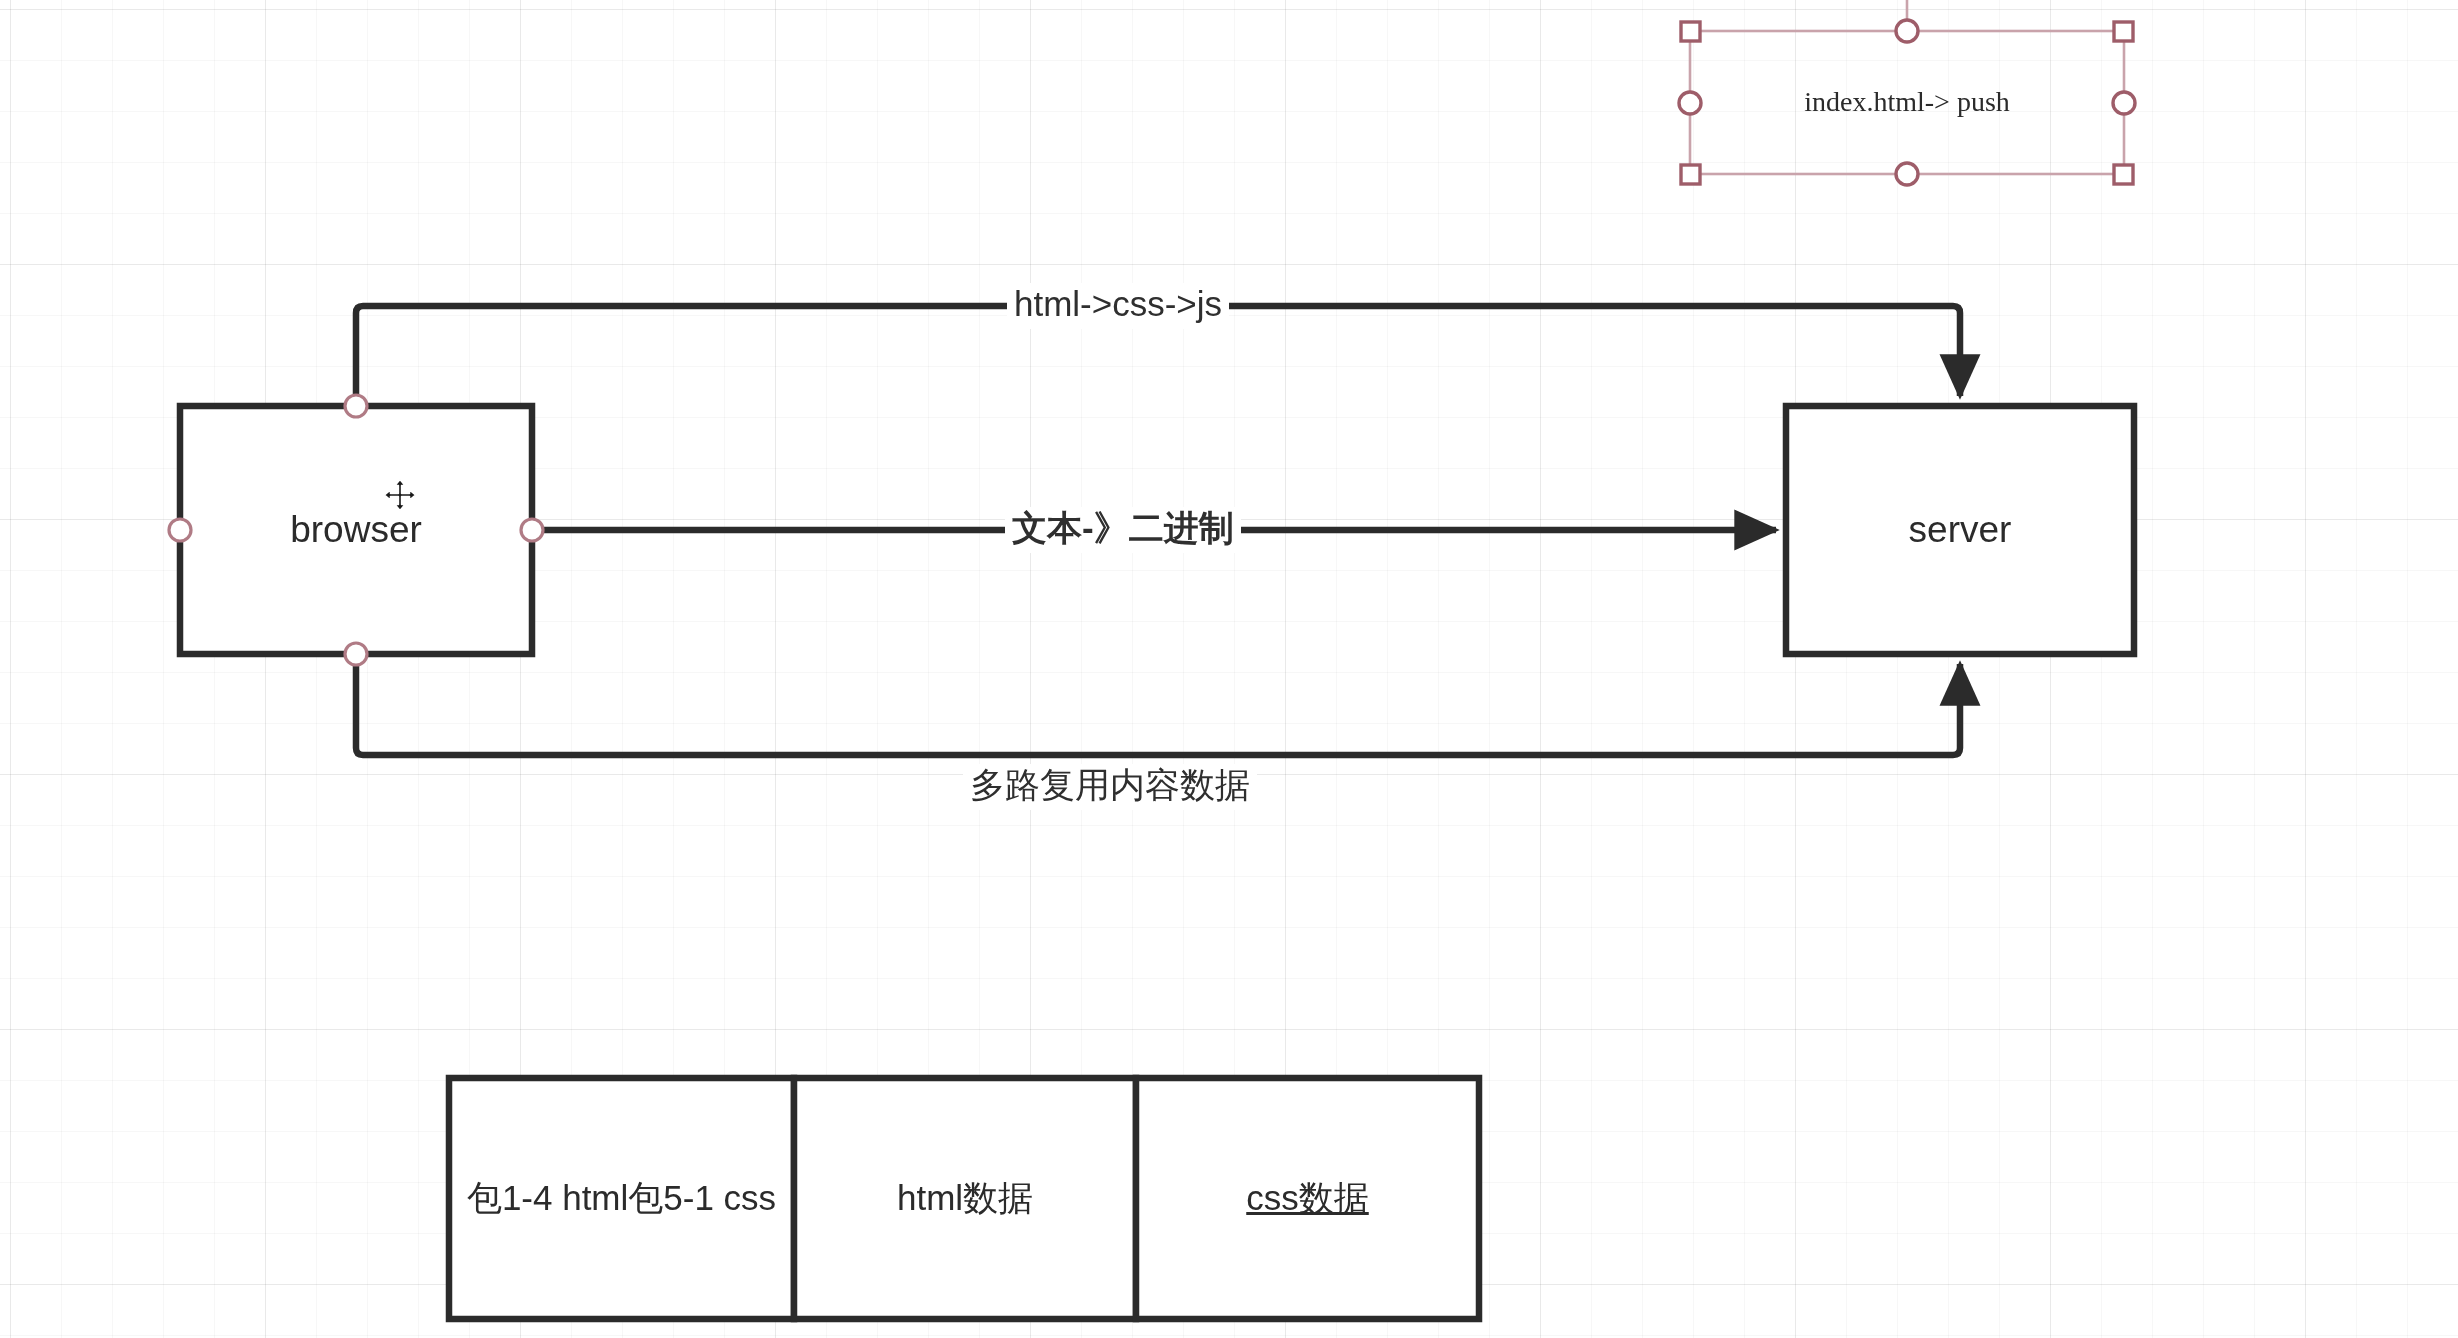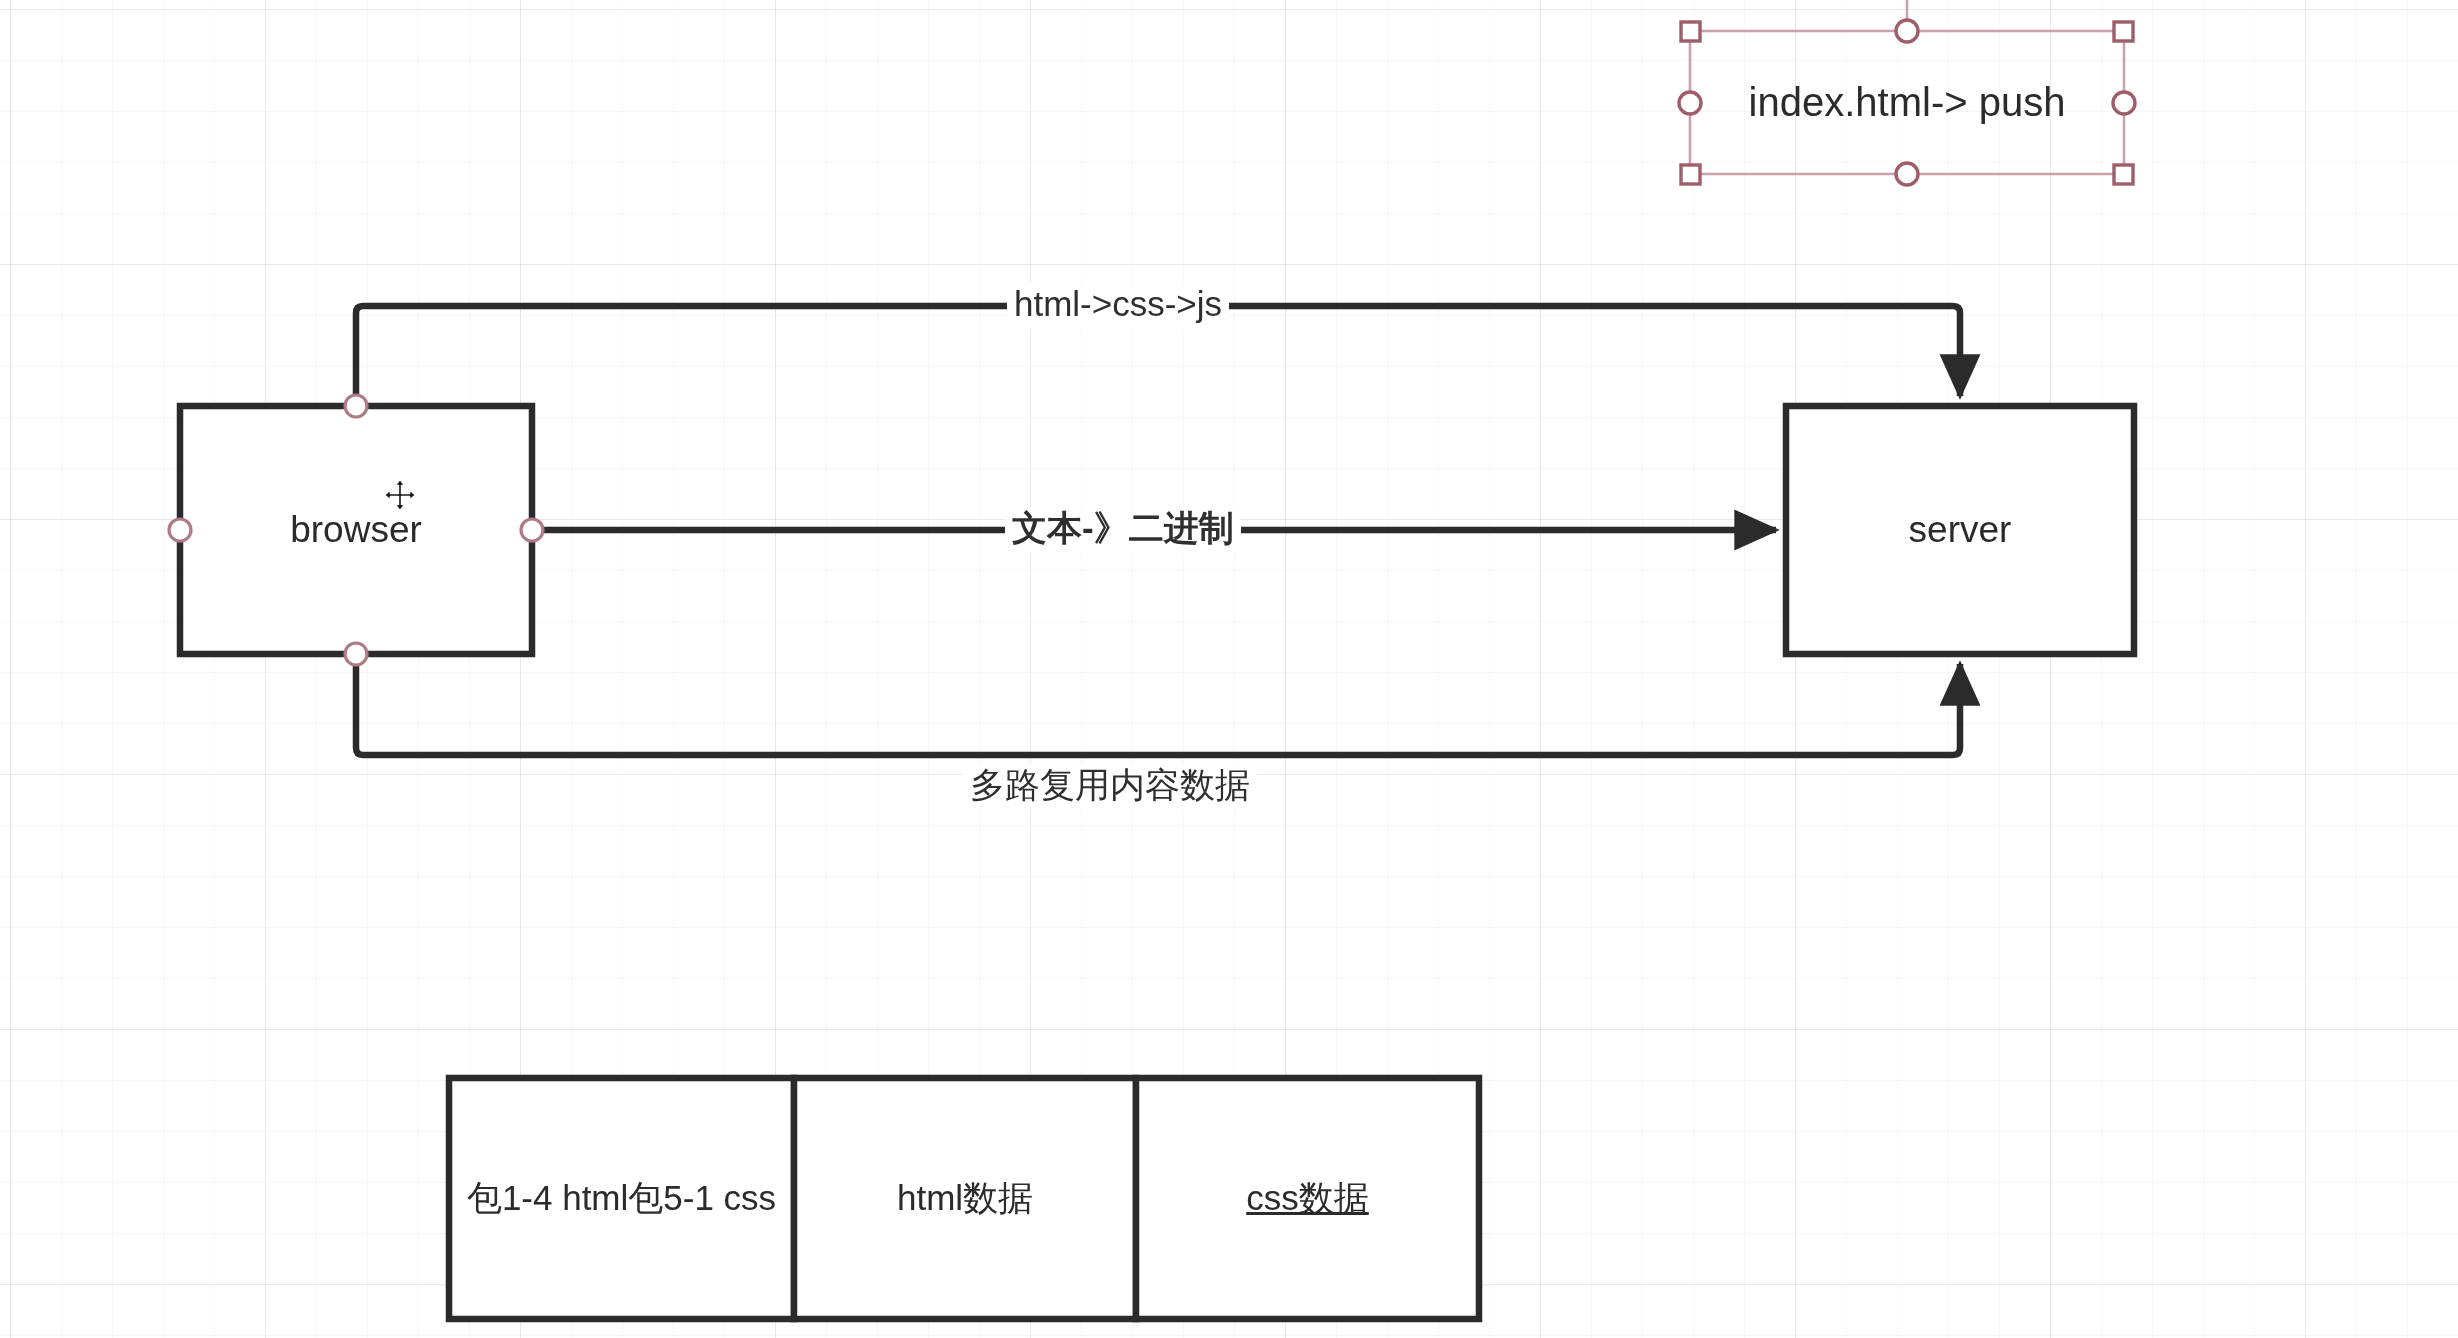--- a/index.html
+++ b/index.html
@@ -62,21 +62,21 @@
     flex-direction: column;
     align-items: center;
     justify-content: center;
     text-align: center;
     color: #2b2b2b;
     line-height: 1.36;
     white-space: nowrap;
   }
   .fs-box   { font-size: 37px; }
   .fs-edge  { font-size: 35px; }
-  .fs-note  { font-size: 40px; }
+  .fs-note  { font-size: 28px; font-family: Liberation Serif, serif; }
   .fs-cell  { font-size: 35px; }
   .cursor-move {
     position: absolute;
     width: 34px;
     height: 34px;
   }
 </style>
 </head>
 <body>
 

